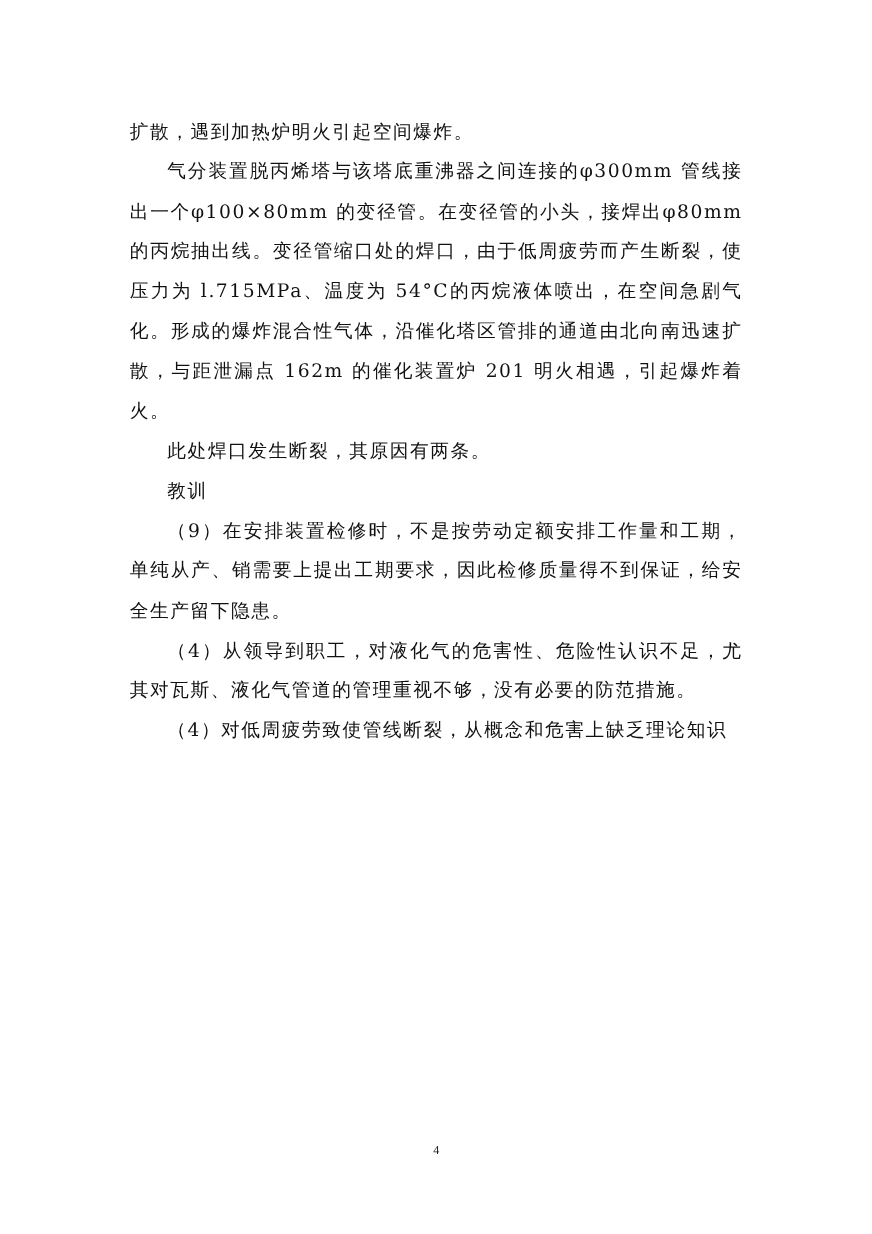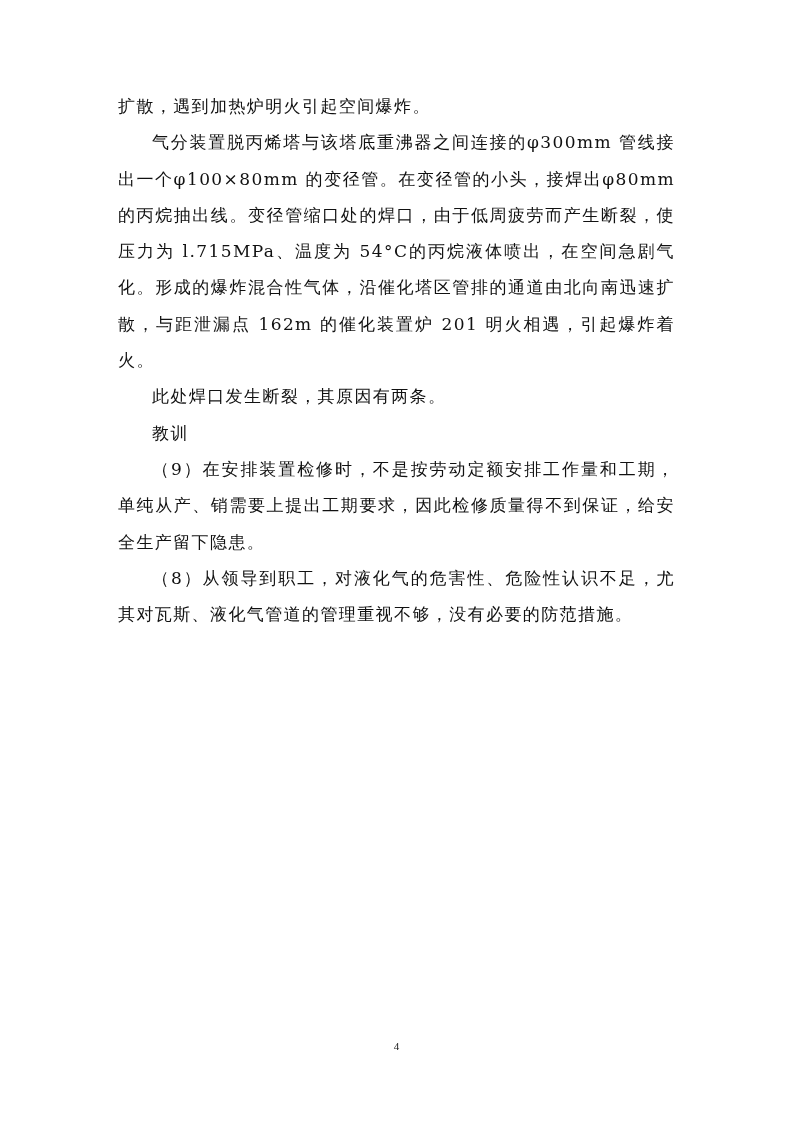--- a/index.html
+++ b/index.html
@@ -1,21 +1,21 @@
 <!DOCTYPE html>
 <html><head>
 <meta charset="utf-8">
 <style>
   html, body { margin: 0; padding: 0; background: #ffffff; }
   body { width: 793px; height: 1122px; position: relative; overflow: hidden; }
   .page {
     position: absolute; left: 0; top: 0; width: 793px; height: 1122px; background: #ffffff;
   }
   .content {
-    position: absolute; left: 118px; top: 88px; width: 557px;
+    position: absolute; left: 118px; top: 102px; width: 557px;
     font-family: "DejaVu Serif", "Liberation Serif", serif;
     font-size: 17px; line-height: 36.3px; color: #111111;
     text-align: justify; letter-spacing: 1.4px;
   }
   .content p { margin: 0; }
   .indent { text-indent: 2em; }
   .heading { font-weight: normal; text-indent: 2em; font-family: "DejaVu Sans", "Liberation Sans", sans-serif; }
   .page-number {
     position: absolute; left: 0; width: 793px; top: 1040px; text-align: center;
     font-family: "Liberation Serif", serif; font-size: 11px; color: #222;
@@ -24,16 +24,17 @@
 </head>
 <body>
 
 <div class="page">
   <div class="content">
     <p>扩散，遇到加热炉明火引起空间爆炸。</p>
     <p class="indent">气分装置脱丙烯塔与该塔底重沸器之间连接的φ300mm 管线接出一个φ100×80mm 的变径管。在变径管的小头，接焊出φ80mm 的丙烷抽出线。变径管缩口处的焊口，由于低周疲劳而产生断裂，使压力为 l.715MPa、温度为 54°C的丙烷液体喷出，在空间急剧气化。形成的爆炸混合性气体，沿催化塔区管排的通道由北向南迅速扩散，与距泄漏点 162m 的催化装置炉 201 明火相遇，引起爆炸着火。</p>
     <p class="indent">此处焊口发生断裂，其原因有两条。</p>
     <p class="heading">教训</p>
     <p class="indent">（9）在安排装置检修时，不是按劳动定额安排工作量和工期，单纯从产、销需要上提出工期要求，因此检修质量得不到保证，给安全生产留下隐患。</p>
-    <p class="indent">（8）从领导到职工，对液化气的危害性、危险性认识不足，尤其对瓦斯、液化气管道的管理重视不够，没有必要的防范措施。</p>
+    <p class="indent">（4）从领导到职工，对液化气的危害性、危险性认识不足，尤其对瓦斯、液化气管道的管理重视不够，没有必要的防范措施。</p>
+    <p class="indent">（4）对低周疲劳致使管线断裂，从概念和危害上缺乏理论知识</p>
   </div>
   <div class="page-number">4</div>
 </div>
 
 </body></html>

